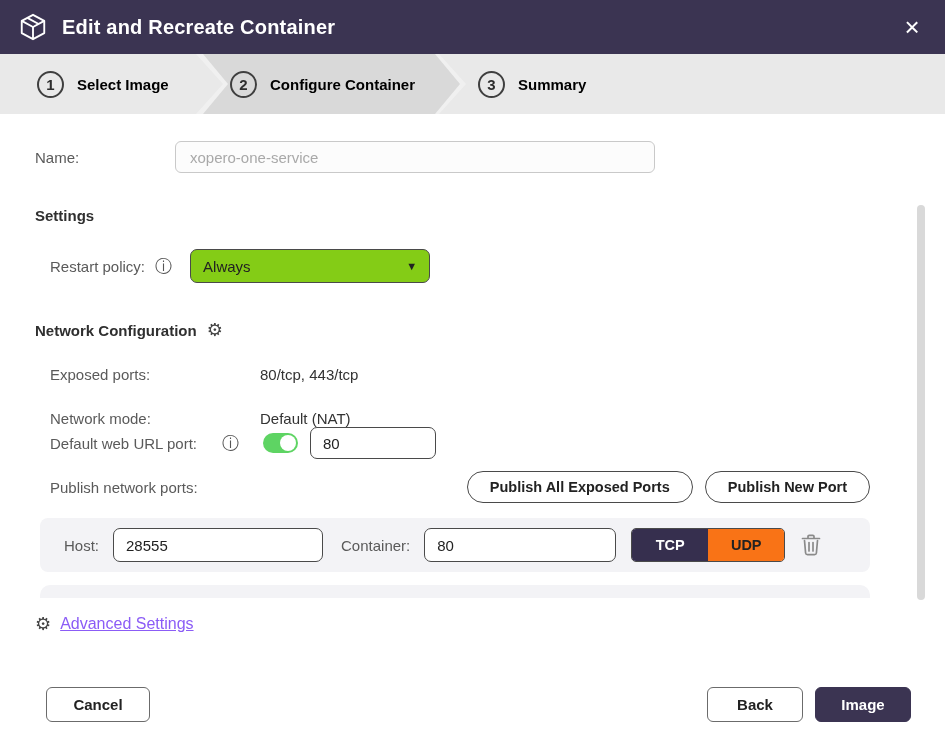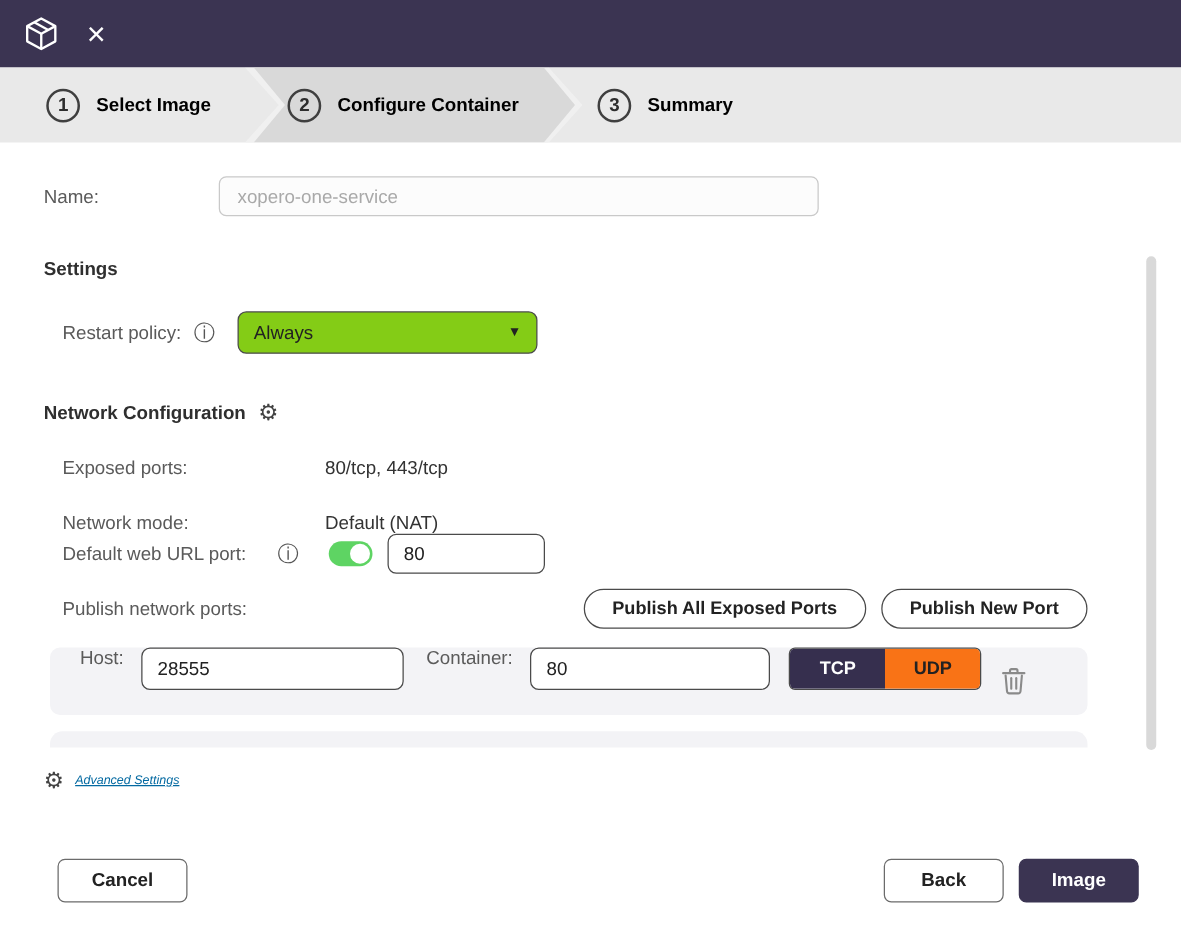--- a/index.html
+++ b/index.html
@@ -96,21 +96,21 @@
   .publish-row { margin-top: 12px; margin-left: 15px; }
   .publish-btns { margin-left: auto; display: flex; gap: 12px; }
   .pill-btn {
     height: 32px; border: 1.5px solid #4a4a4a; border-radius: 17px; background: #fff;
     padding: 0 22px; font-size: 14.5px; font-weight: 600; color: #222;
     font-family: "Liberation Sans", "DejaVu Sans", sans-serif; cursor: pointer; white-space: nowrap;
   }
 
   .map-row {
     margin: 15px 0 0 5px; width: 830px; height: 54px; background: #f3f3f6; border-radius: 8px;
-    display: flex; padding: 0 24px;
+    display: flex; align-items: center; padding: 0 24px;
   }
   .map-row .lbl { flex: none; }
   .map-input {
     margin-left: 14px; height: 34px; border: 1.5px solid #4a4a4a; border-radius: 7px;
     padding: 0 12px; font-size: 15px; color: #222; background: #fff; outline: none;
     font-family: "Liberation Sans", "DejaVu Sans", sans-serif;
   }
   .host-input { width: 210px; }
   .cont-lbl { margin-left: 18px; }
   .cont-input { width: 192px; }
@@ -125,21 +125,21 @@
   .seg-on { background: #362f4e; color: #fff; }
   .seg-off { background: #f97316; color: #222; }
   .trash { margin-left: 16px; cursor: pointer; display: flex; align-items: center; }
 
   .partial-row {
     margin: 13px 0 0 5px; width: 830px; height: 13px; background: #f3f3f6;
     border-radius: 10px 10px 0 0;
   }
 
   .adv-row { margin-top: 17px; gap: 9px; cursor: pointer; }
-  .adv-link { font-size: 10px; color: #0369a1; text-decoration: underline; font-style: italic; }
+  .adv-link { font-size: 16px; color: #8b5cf6; text-decoration: underline; }
 
   
   .footer {
     position: absolute; left: 12px; right: 0; top: 687px;
     display: flex; align-items: center; padding: 0 34px;
   }
   .btn {
     height: 35px; border-radius: 6px; font-size: 15px; font-weight: 600;
     font-family: "Liberation Sans", "DejaVu Sans", sans-serif; cursor: pointer;
     display: flex; align-items: center; justify-content: center;
@@ -160,20 +160,21 @@
 
 <div class="dialog">
 
   <div class="hdr">
     <svg class="cube-ic" viewBox="0 0 32 32" fill="none" stroke="#ffffff" stroke-width="2" stroke-linejoin="round">
       <polygon points="16,3 28,9.5 28,22.5 16,29 4,22.5 4,9.5"></polygon>
       <polyline points="4,9.5 16,16 28,9.5"></polyline>
       <line x1="16" y1="16" x2="16" y2="29"></line>
       <polyline points="10,6.2 22,12.8"></polyline>
     </svg>
+    <div class="hdr-title">Edit and Recreate Container</div>
     <div class="close-btn">×</div>
   </div>
 
   <div class="stepper">
     <div class="chev-outline"></div>
     <div class="chev-active"></div>
 
     <div class="step step-1">
       <div class="step-num">1</div>
       <div class="step-label">Select Image</div>

